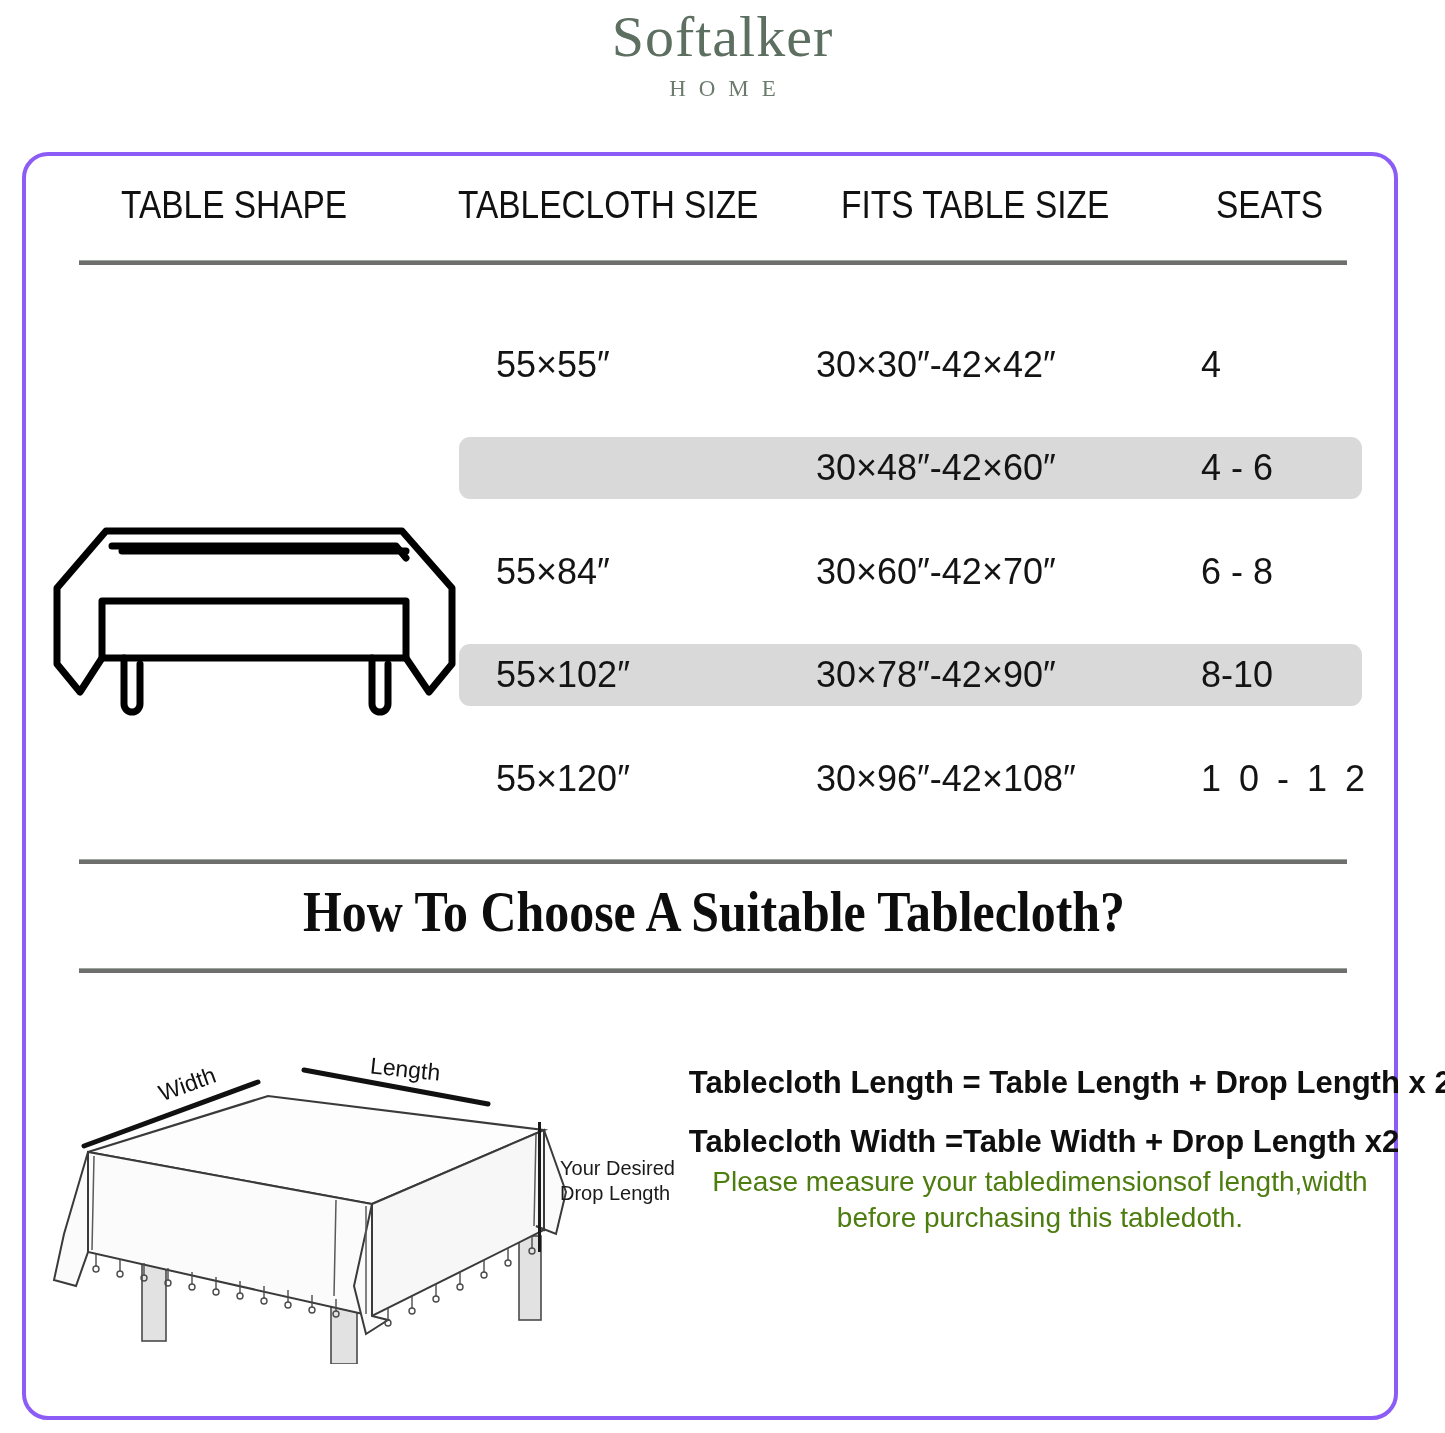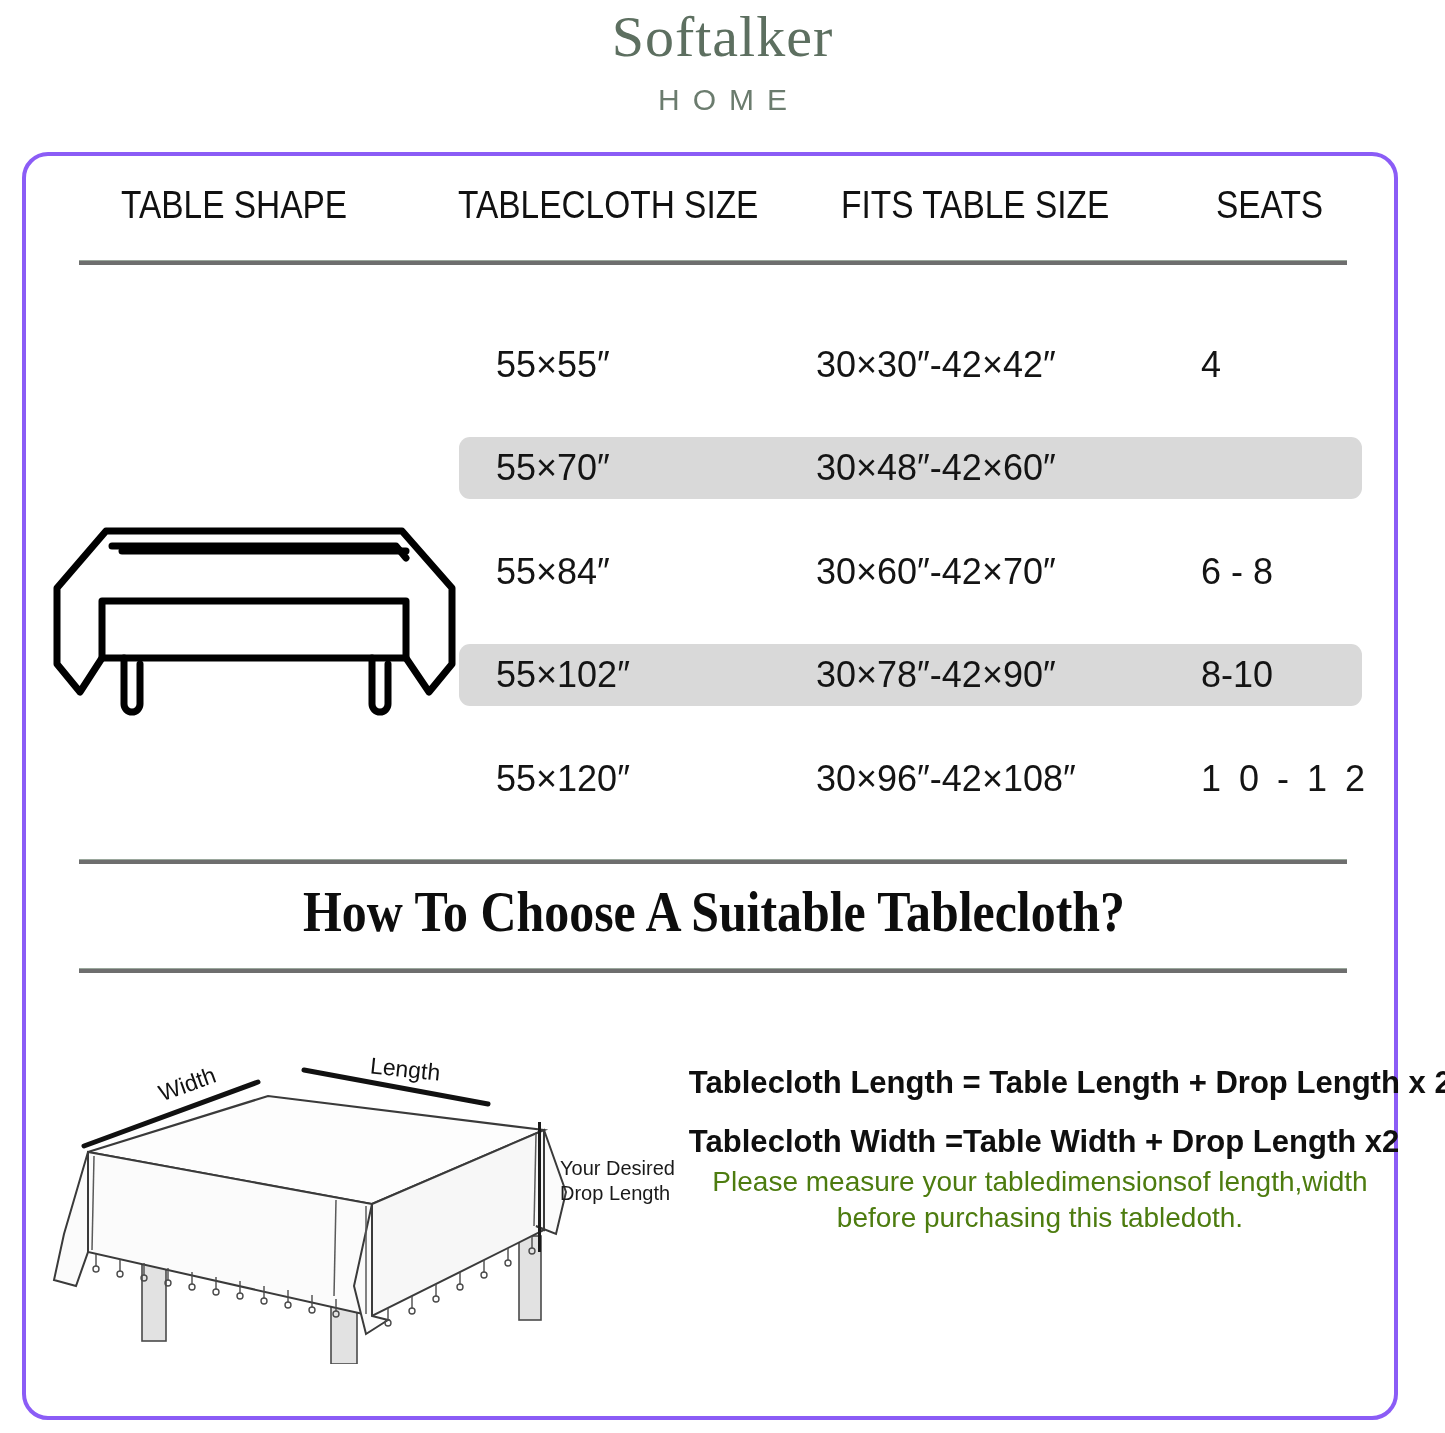--- a/index.html
+++ b/index.html
@@ -13,23 +13,23 @@
   
   .logo-block{
     position:absolute;left:0;top:8px;width:1445px;text-align:center;
   }
   .logo-word{
     font-family:"Liberation Serif", serif;
     font-size:58px;line-height:1.0;
     color:#5d6f60;letter-spacing:1px;font-weight:400;
   }
   .logo-sub{
-    font-family:Liberation Sans, sans-serif;
-    font-size:30px;letter-spacing:13px;color:#6b7c6e;
-    margin-top:17px;padding-left:13px;
+    font-family:Liberation Serif, serif;
+    font-size:23px;letter-spacing:13px;color:#6b7c6e;
+    margin-top:10px;padding-left:13px;
   }
 
   
   .frame{
     position:absolute;left:22px;top:152px;
     width:1376px;height:1268px;
     border:4px solid #8b5cf6;border-radius:26px;
     box-sizing:border-box;background:#fff;
   }
 
@@ -174,22 +174,22 @@
   <div class="rows">
 
     <div class="row r0">
       <div class="cell c-size">55×55″</div>
       <div class="cell c-fits">30×30″-42×42″</div>
       <div class="cell c-seats">4</div>
     </div>
 
     <div class="row r1">
       <div class="band"></div>
-      <div class="cell c-size">55×70″</div>
       <div class="cell c-fits">30×48″-42×60″</div>
+      <div class="cell c-seats">4 - 6</div>
     </div>
 
     <div class="row r2">
       <div class="cell c-size">55×84″</div>
       <div class="cell c-fits">30×60″-42×70″</div>
       <div class="cell c-seats">6 - 8</div>
     </div>
 
     <div class="row r3">
       <div class="band"></div>

